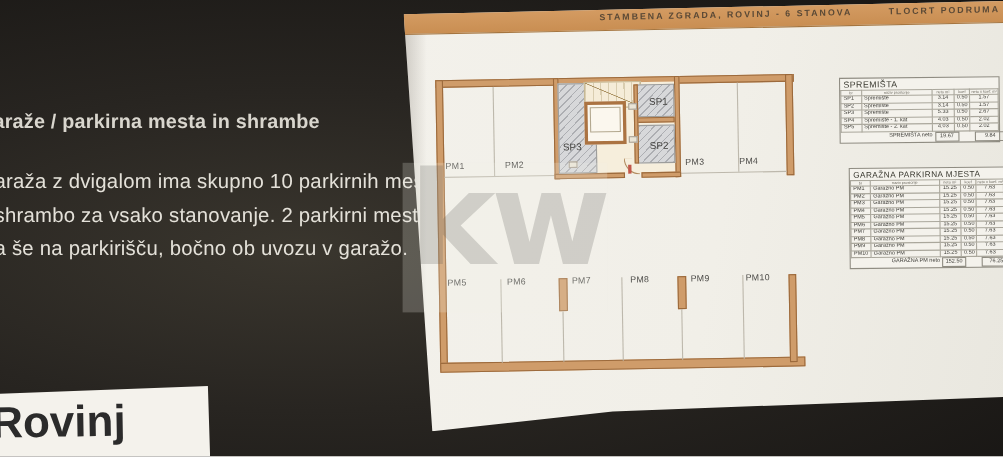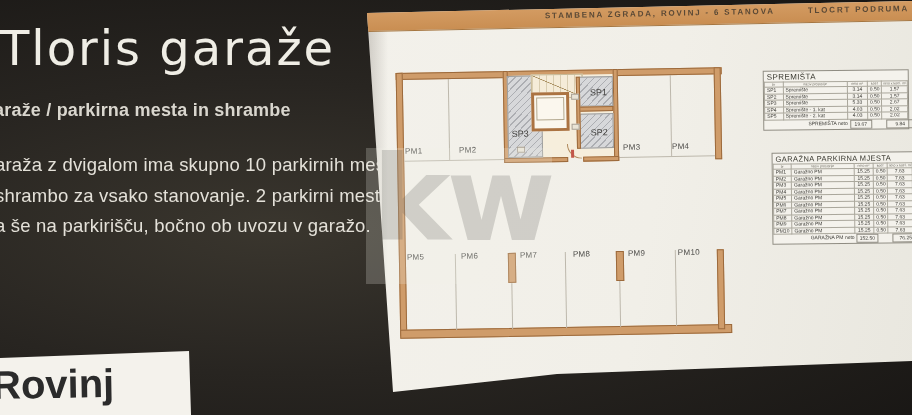--- a/index.html
+++ b/index.html
@@ -111,21 +111,20 @@
   .rovinj-text{
     position:absolute; left:-8px; top:362px;
     font-size:40px; font-weight:700; color:#2b2b2b; transform:rotate(-1deg);
   }
 </style>
 </head>
 <body>
 
 <div id="stage">
 
-  <div class="panel-title">Tloris garaže</div>
   <div class="panel-subtitle">araže / parkirna mesta in shrambe</div>
   <div class="panel-body">
     <div>araža z dvigalom ima skupno 10 parkirnih mest</div>
     <div>shrambo za vsako stanovanje. 2 parkirni mesti</div>
     <div>a še na parkirišču, bočno ob uvozu v garažo.</div>
   </div>
 
   <div class="paper">
     <div class="paper-edge-shadow"></div>
 

